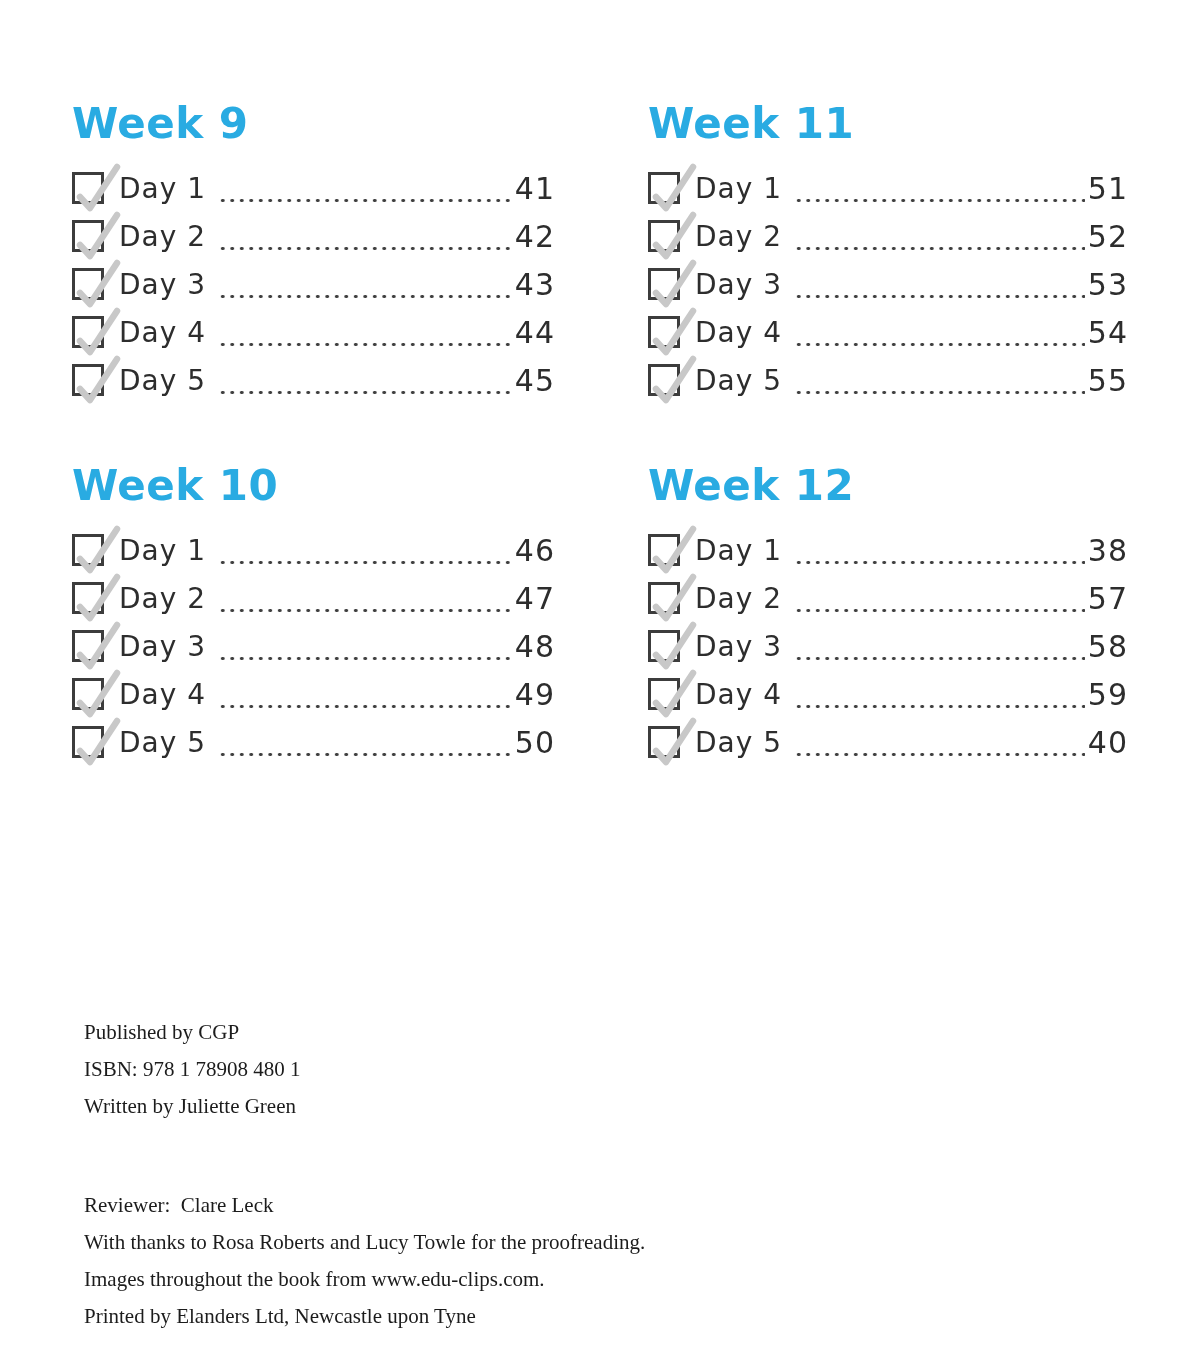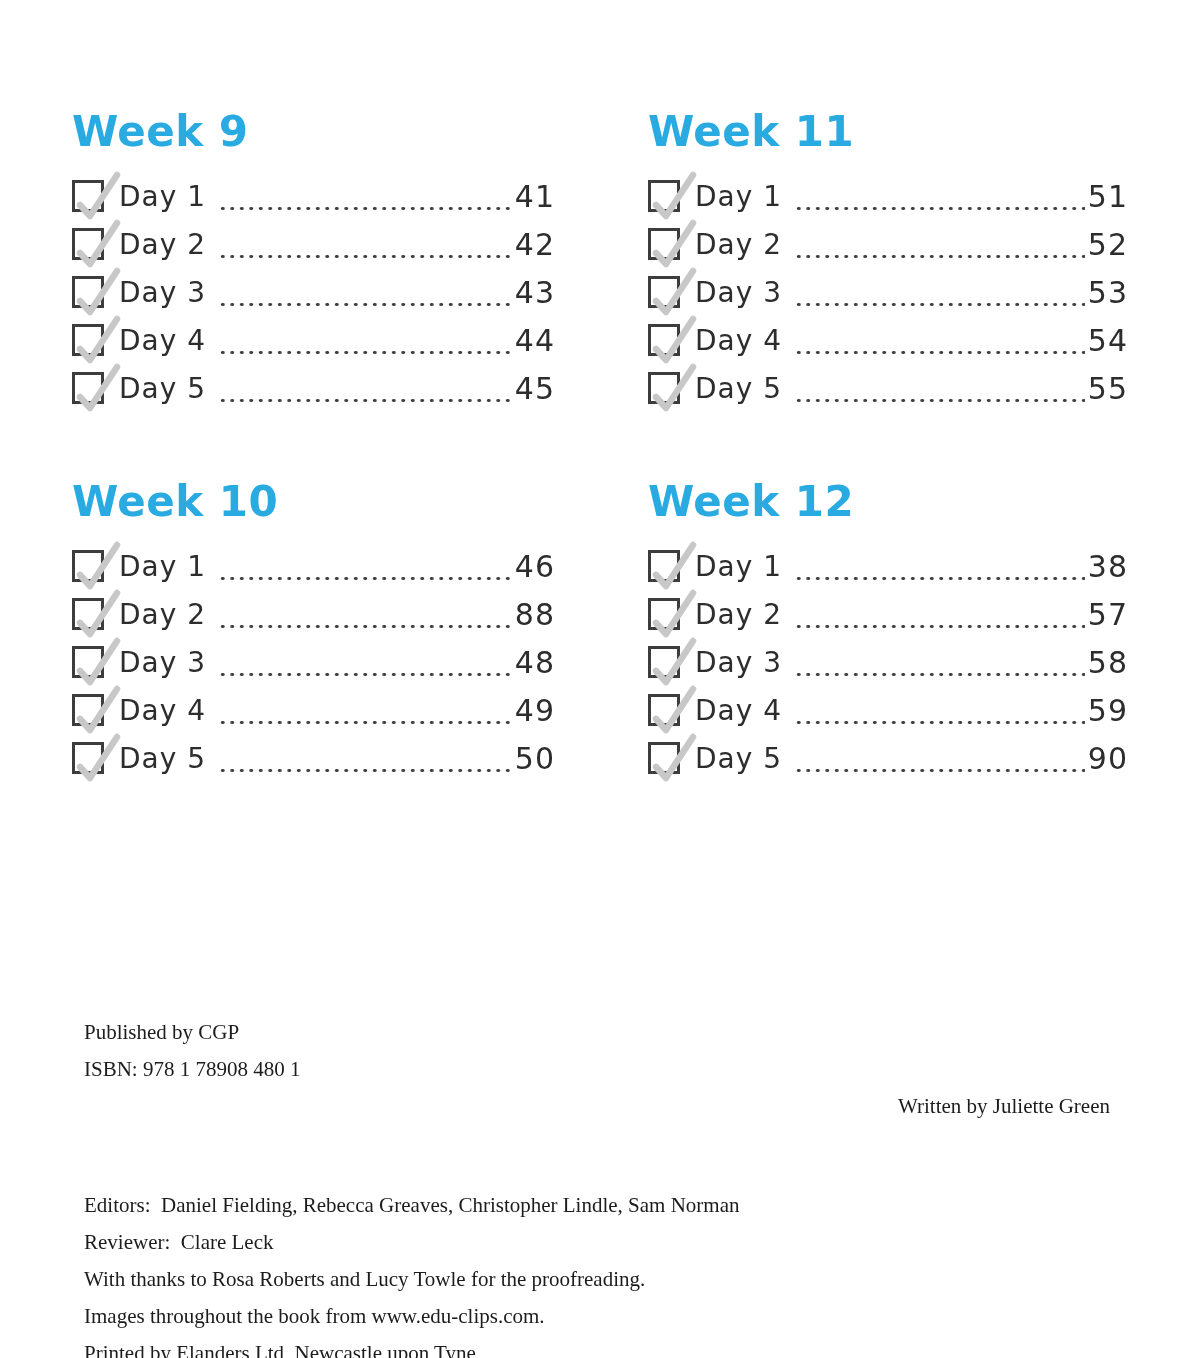--- a/index.html
+++ b/index.html
@@ -19,21 +19,21 @@
     position: absolute;
     left: 72px;
     top: 100px;
     display: grid;
     grid-template-columns: 483px 480px;
     column-gap: 93px;
     row-gap: 58px;
   }
   .week-section { }
   .week-heading {
-    margin: 8px 0 16px 0;
+    margin: 0 0 16px 0;
     font-size: 42px;
     line-height: 48px;
     font-weight: bold;
     color: var(--accent-color, #29abe2);
     letter-spacing: 0.5px;
   }
   .row {
     display: flex;
     align-items: center;
     height: 48px;
@@ -95,21 +95,21 @@
     font-size: 21px;
     color: var(--footer-ink-color, #1c1c1c);
   }
   .footer p, .footer div {
     margin: 12px;
     line-height: 25px;
     white-space: pre-wrap;
   }
   .p-published { margin-bottom: 45px; }
   .p-isbn      { margin-bottom: 22px; }
-  .p-written   { margin-bottom: 10px; text-align: right; }
+  .p-written   { margin-bottom: 10px; }
   .p-credits   { margin-bottom: 8px; }
   .p-thanks    { margin-bottom: 45px; }
   .p-images    { margin-bottom: 28px; }
   .p-printed   { margin-bottom: 0; }
 </style>
 </head>
 <body>
 
 <div class="toc">
 
@@ -234,21 +234,21 @@
       <span class="pnum">46</span>
     </div>
     <div class="row">
       <span class="cb">
           <svg viewBox="0 0 48 54">
             <path d="M7 38 L17 49 L44 8"></path>
           </svg>
         </span>
       <span class="day">Day 2</span>
       <span class="leader"></span>
-      <span class="pnum">88</span>
+      <span class="pnum">47</span>
     </div>
     <div class="row">
       <span class="cb">
           <svg viewBox="0 0 48 54">
             <path d="M7 38 L17 49 L44 8"></path>
           </svg>
         </span>
       <span class="day">Day 3</span>
       <span class="leader"></span>
       <span class="pnum">48</span>
@@ -318,31 +318,30 @@
       <span class="pnum">59</span>
     </div>
     <div class="row">
       <span class="cb">
           <svg viewBox="0 0 48 54">
             <path d="M7 38 L17 49 L44 8"></path>
           </svg>
         </span>
       <span class="day">Day 5</span>
       <span class="leader"></span>
-      <span class="pnum">90</span>
+      <span class="pnum">40</span>
     </div>
   </section>
 
 </div>
 
 <div class="footer">
   <p class="p-published">Published by CGP</p>
   <p class="p-isbn">ISBN: 978 1 78908 480 1</p>
   <p class="p-written">Written by Juliette Green</p>
   <p class="p-credits">
     </p>
-    <div>Editors:  Daniel Fielding, Rebecca Greaves, Christopher Lindle, Sam Norman</div>
     <div>Reviewer:  Clare Leck</div>
   <p></p>
   <p class="p-thanks">With thanks to Rosa Roberts and Lucy Towle for the proofreading.</p>
   <p class="p-images">Images throughout the book from www.edu-clips.com.</p>
   <p class="p-printed">Printed by Elanders Ltd, Newcastle upon Tyne</p>
 </div>
 
 </body></html>

